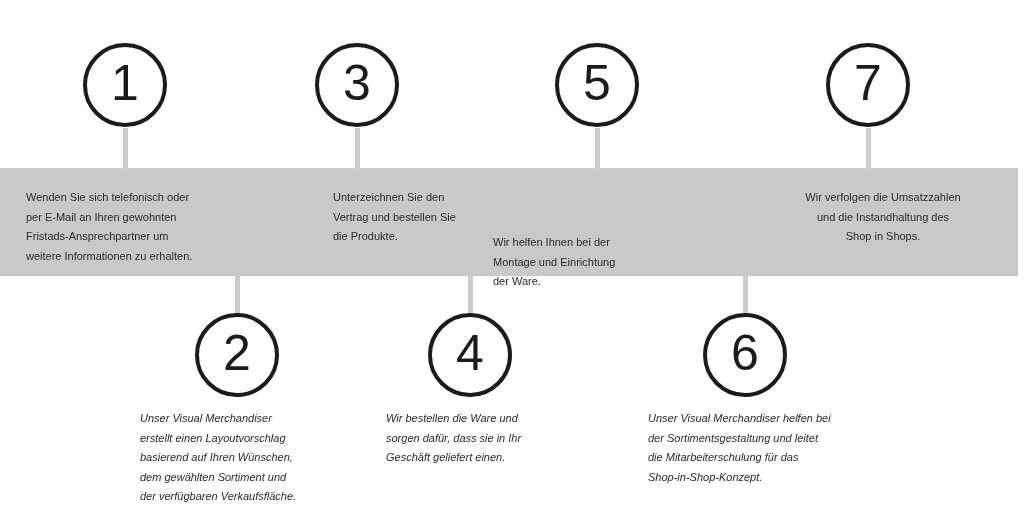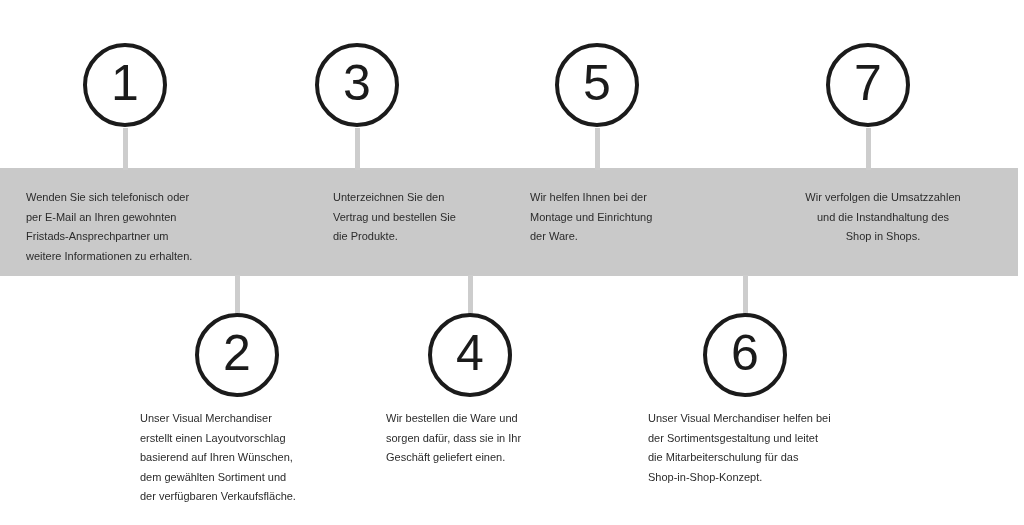--- a/index.html
+++ b/index.html
@@ -67,21 +67,21 @@
   
   .steptext {
     position: absolute;
     font-family: "Liberation Sans", sans-serif;
     font-size: 11px;
     line-height: 19.5px;
     color: #2b2b2b;
     white-space: pre-line;
   }
   .steptext.inband  { top: 188px; }
-  .steptext.outband { top: 409px; }
+  .steptext.outband { top: 409px; font-style: italic; }
 </style>
 </head>
 <body>
 
 <div id="infographic">
   <div class="band"></div>
   <div id="layers">
       <div class="stem up" style="left: 123px;"></div>
       <div class="circle top" style="left: 83px;">
         <span class="num">1</span>
@@ -110,21 +110,21 @@
       <div class="circle bottom" style="left: 428px;">
         <span class="num">4</span>
       </div>
       <div class="steptext outband" style="left: 386px; width: 200px;">Wir bestellen die Ware und
 sorgen dafür, dass sie in Ihr
 Geschäft geliefert einen.</div>
       <div class="stem up" style="left: 595px;"></div>
       <div class="circle top" style="left: 555px;">
         <span class="num">5</span>
       </div>
-      <div class="steptext inband" style="left: 530px; width: 200px;">Wir helfen Ihnen bei der
+      <div class="steptext inband" style="left: 493px; width: 200px; margin-top: 45px;">Wir helfen Ihnen bei der
 Montage und Einrichtung
 der Ware.</div>
       <div class="stem down" style="left: 743px;"></div>
       <div class="circle bottom" style="left: 703px;">
         <span class="num">6</span>
       </div>
       <div class="steptext outband" style="left: 648px; width: 250px;">Unser Visual Merchandiser helfen bei
 der Sortimentsgestaltung und leitet
 die Mitarbeiterschulung für das
 Shop-in-Shop-Konzept.</div>

